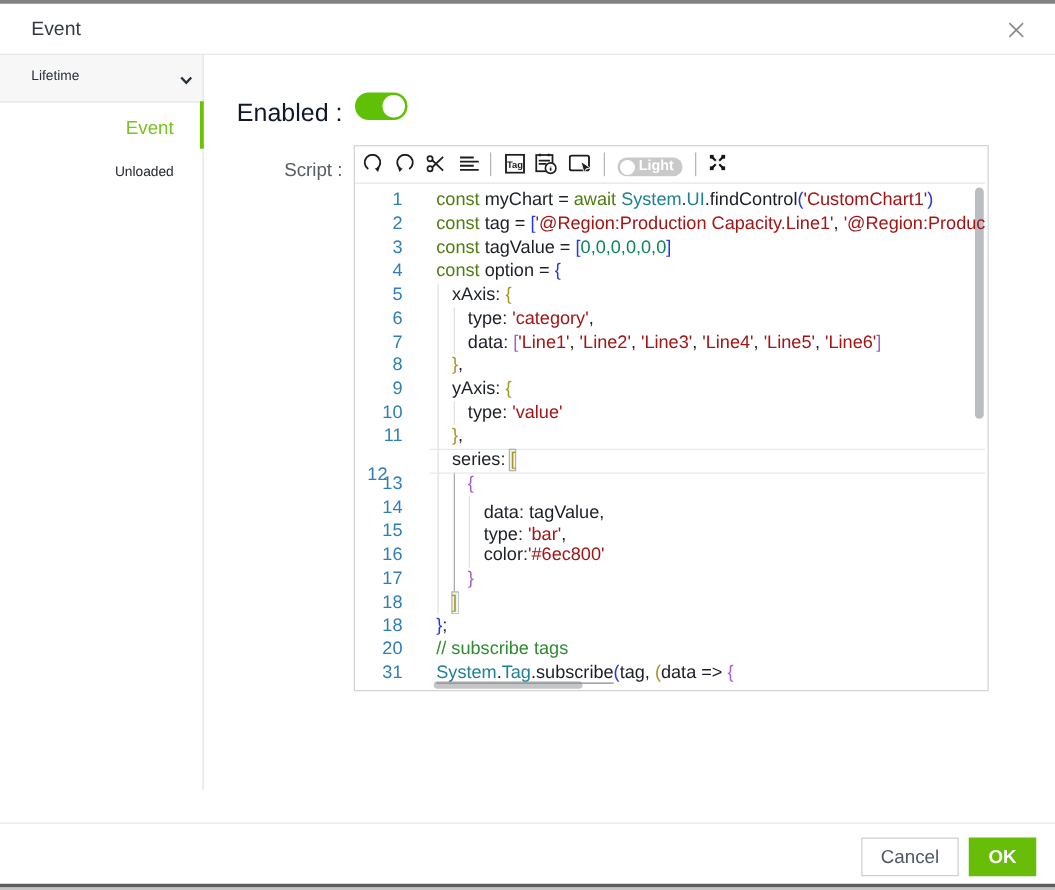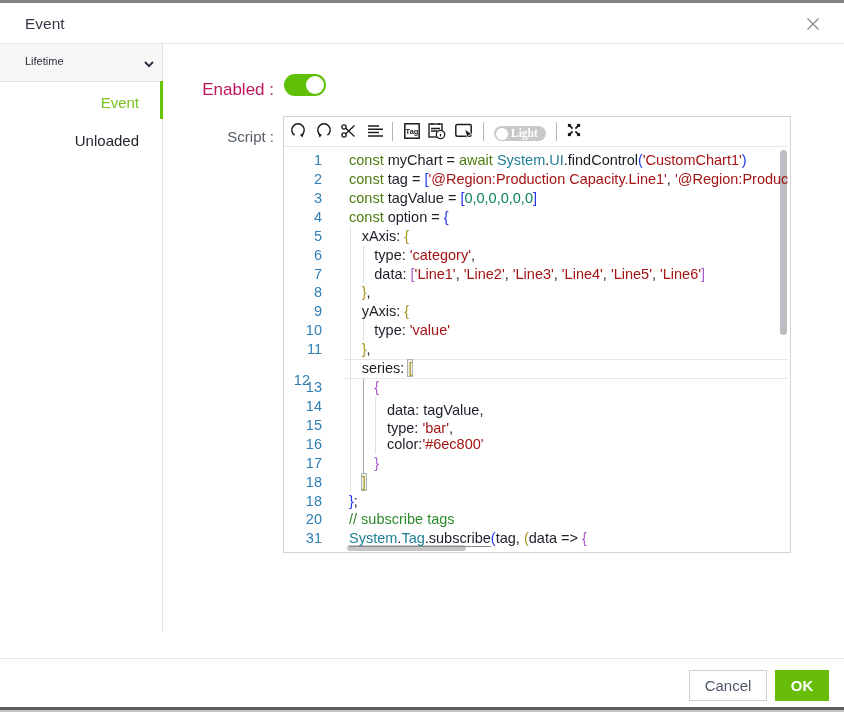--- a/index.html
+++ b/index.html
@@ -33,23 +33,23 @@
 <div class="abs" style="left:0;top:43px;width:844px;height:1px;background:#e8e8e8;"></div>
 
 <div class="abs" style="left:0;top:44px;width:162px;height:37px;border-bottom:1px solid #e4e5e7;background:#f7f7f8;"></div>
 <div class="abs" style="left:25px;top:55px;font-size:11px;color:#2a2f38;">Lifetime</div>
 <svg class="abs" style="left:143px;top:58px;" width="12" height="12" viewBox="0 0 12 12">
   <path d="M2 4 L6 8.2 L10 4" stroke="#27303f" stroke-width="1.9" fill="none"></path>
 </svg>
 <div class="abs" style="left:162px;top:44px;width:1px;height:588px;background:#e3e3e3;"></div>
 <div class="abs r" style="left:0;top:94px;width:139px;font-size:15px;color:#79c41f;">Event</div>
 <div class="abs" style="left:159.5px;top:81px;width:3px;height:38px;background:#69c500;"></div>
-<div class="abs r" style="left:0;top:132px;width:139px;font-size:15px;color:#22262e;">Unloaded</div>
+<div class="abs r" style="left:0;top:132px;width:139px;font-size:11px;color:#22262e;">Unloaded</div>
 
-<div class="abs r" style="left:100px;top:80px;width:174px;font-size:17px;color:#be185d;">Enabled :</div>
+<div class="abs r" style="left:100px;top:80px;width:174px;font-size:20px;color:#0f172a;">Enabled :</div>
 <div class="abs" style="left:284px;top:74px;width:42px;height:22px;border-radius:11px;background:#5fc005;"></div>
 <div class="abs" style="left:306px;top:76px;width:18px;height:18px;border-radius:50%;background:#fff;"></div>
 
 <div class="abs r" style="left:100px;top:127.5px;width:174px;font-size:15px;color:#565d66;">Script :</div>
 
 <div class="abs" style="left:283px;top:116px;width:506px;height:435px;border:1px solid #d4d4d4;background:#fff;"></div>
 
 <div class="abs" style="left:284px;top:146px;width:504px;height:1px;background:#e5e5e5;"></div>
 
 <svg class="abs" style="left:290px;top:123px;" width="16" height="16" viewBox="0 0 16 16">
@@ -87,21 +87,21 @@
 </svg>
 
 <svg class="abs" style="left:455px;top:123px;" width="18" height="17" viewBox="0 0 18 17">
   <rect x="0.8" y="1.5" width="15.4" height="11.8" rx="1.5" fill="none" stroke="#1d1d1d" stroke-width="1.5"></rect>
   <path d="M9.8 6.2 L12.2 15.2 L14 11.9 L17.6 11.6 Z" fill="#1d1d1d" stroke="#fff" stroke-width="0.7"></path>
 </svg>
 <div class="abs" style="left:483px;top:122px;width:1px;height:19px;background:#b5b5b5;"></div>
 
 <div class="abs" style="left:494px;top:126px;width:52px;height:15px;border-radius:7.5px;background:#c9c9c9;"></div>
 <div class="abs" style="left:495.5px;top:127.5px;width:12px;height:12px;border-radius:50%;background:#fff;"></div>
-<div class="abs" style="left:511px;top:127px;font-size:11.5px;font-weight:bold;color:#fff;font-family:Liberation Serif, serif;">Light</div>
+<div class="abs" style="left:511px;top:127px;font-size:11.5px;font-weight:bold;color:#fff;">Light</div>
 <div class="abs" style="left:556px;top:122px;width:1px;height:19px;background:#b5b5b5;"></div>
 
 <svg class="abs" style="left:567px;top:123px;" width="14" height="14" viewBox="0 0 14 14">
   <g stroke="#161616" stroke-width="1.7" fill="#161616">
     <path d="M2.7 2.7 L5.6 5.6"></path>
       <rect x="0.9" y="0.9" width="3" height="3" stroke="none"></rect>
     <path d="M11.3 2.7 L8.4 5.6"></path>
       <rect x="10.1" y="0.9" width="3" height="3" stroke="none"></rect>
     <path d="M2.7 11.3 L5.6 8.4"></path>
       <rect x="0.9" y="10.1" width="3" height="3" stroke="none"></rect>

